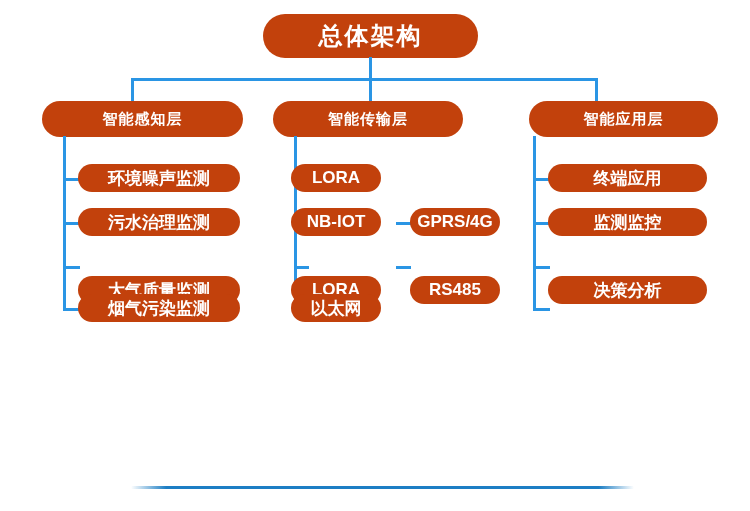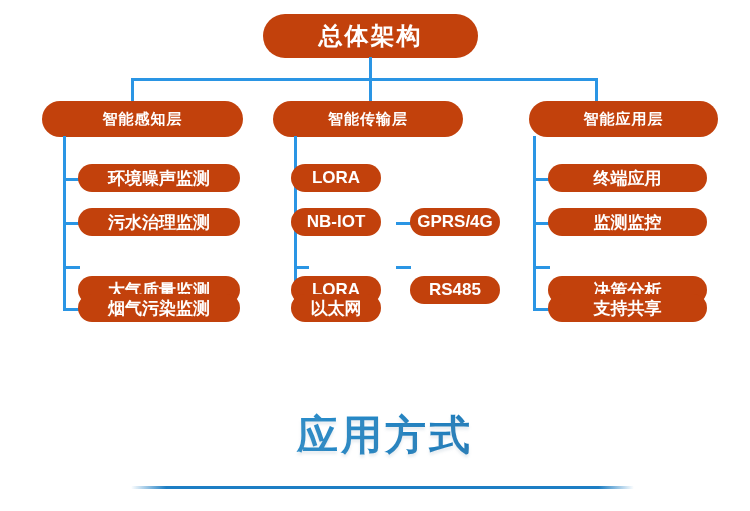--- a/index.html
+++ b/index.html
@@ -131,18 +131,16 @@
   <div class="node child-node col-m row-1">LORA</div>
   <div class="node child-node col-m row-2">NB-lOT</div>
   <div class="node child-node col-m row-3">LORA</div>
   <div class="node child-node col-m row-4">以太网</div>
   <div class="node child-node col-m2 row-2">GPRS/4G</div>
   <div class="node child-node col-m2 row-3">RS485</div>
 
   <div class="node child-node col-r row-1">终端应用</div>
   <div class="node child-node col-r row-3">决策分析</div>
   <div class="node child-node col-r row-2">监测监控</div>
-  <div class="node child-node col-r row-4">支持共享</div>
 
-  <div class="footer-title">应用方式</div>
   <div class="divider"></div>
 
 </div>
 
 </body></html>

